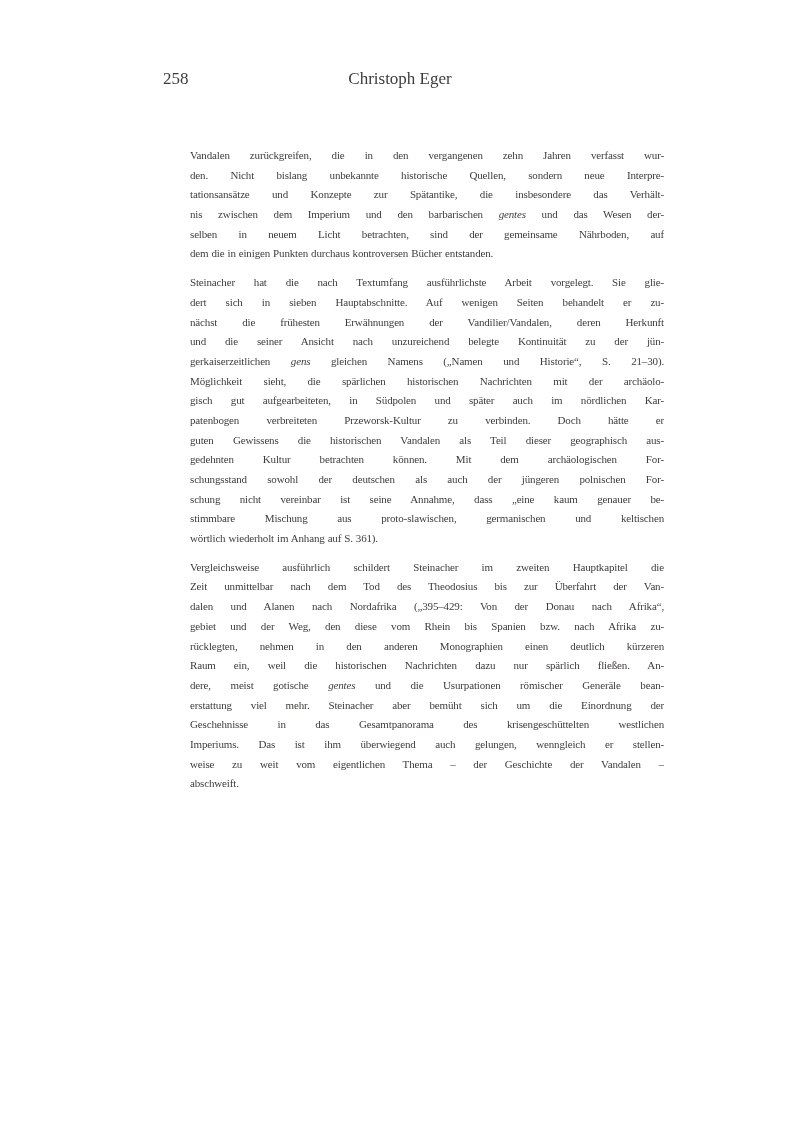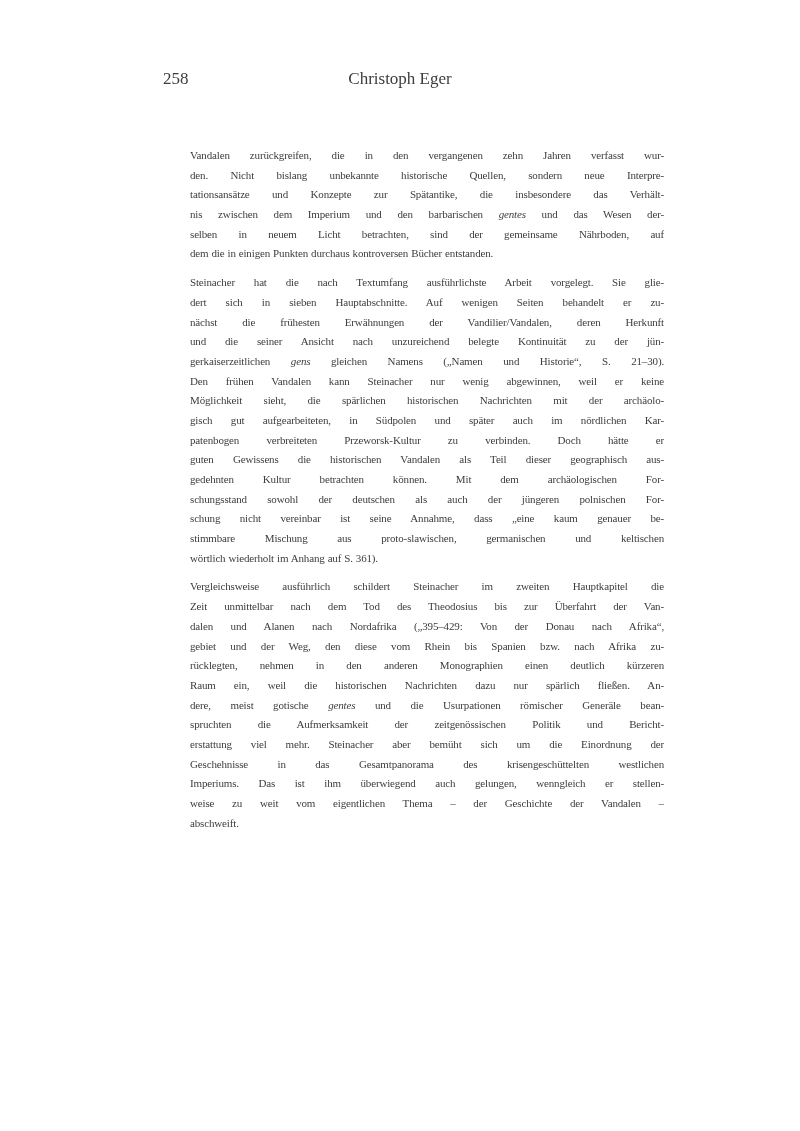--- a/index.html
+++ b/index.html
@@ -84,40 +84,38 @@
         <div class="line"><span>nis zwischen dem Imperium und den barbarischen </span><i>gentes</i><span> und das Wesen der-</span></div>
         <div class="line"><span>selben in neuem Licht betrachten, sind der gemeinsame Nährboden, auf</span></div>
         <div class="line last"><span>dem die in einigen Punkten durchaus kontroversen Bücher entstanden.</span></div>
       </div>
       <div class="paragraph">
         <div class="line"><span>Steinacher hat die nach Textumfang ausführlichste Arbeit vorgelegt. Sie glie-</span></div>
         <div class="line"><span>dert sich in sieben Hauptabschnitte. Auf wenigen Seiten behandelt er zu-</span></div>
         <div class="line"><span>nächst die frühesten Erwähnungen der Vandilier/Vandalen, deren Herkunft</span></div>
         <div class="line"><span>und die seiner Ansicht nach unzureichend belegte Kontinuität zu der jün-</span></div>
         <div class="line"><span>gerkaiserzeitlichen </span><i>gens</i><span> gleichen Namens („Namen und Historie“, S. 21–30).</span></div>
-        <div class="line"><span>Den frühen Vandalen kann Steinacher nur wenig abgewinnen, weil er keine</span></div>
         <div class="line"><span>Möglichkeit sieht, die spärlichen historischen Nachrichten mit der archäolo-</span></div>
         <div class="line"><span>gisch gut aufgearbeiteten, in Südpolen und später auch im nördlichen Kar-</span></div>
         <div class="line"><span>patenbogen verbreiteten Przeworsk-Kultur zu verbinden. Doch hätte er</span></div>
         <div class="line"><span>guten Gewissens die historischen Vandalen als Teil dieser geographisch aus-</span></div>
         <div class="line"><span>gedehnten Kultur betrachten können. Mit dem archäologischen For-</span></div>
         <div class="line"><span>schungsstand sowohl der deutschen als auch der jüngeren polnischen For-</span></div>
         <div class="line"><span>schung nicht vereinbar ist seine Annahme, dass „eine kaum genauer be-</span></div>
         <div class="line"><span>stimmbare Mischung aus proto-slawischen, germanischen und keltischen</span></div>
         <div class="line last"><span>wörtlich wiederholt im Anhang auf S. 361).</span></div>
       </div>
       <div class="paragraph">
         <div class="line"><span>Vergleichsweise ausführlich schildert Steinacher im zweiten Hauptkapitel die</span></div>
         <div class="line"><span>Zeit unmittelbar nach dem Tod des Theodosius bis zur Überfahrt der Van-</span></div>
         <div class="line"><span>dalen und Alanen nach Nordafrika („395–429: Von der Donau nach Afrika“,</span></div>
         <div class="line"><span>gebiet und der Weg, den diese vom Rhein bis Spanien bzw. nach Afrika zu-</span></div>
         <div class="line"><span>rücklegten, nehmen in den anderen Monographien einen deutlich kürzeren</span></div>
         <div class="line"><span>Raum ein, weil die historischen Nachrichten dazu nur spärlich fließen. An-</span></div>
         <div class="line"><span>dere, meist gotische </span><i>gentes</i><span> und die Usurpationen römischer Generäle bean-</span></div>
-        <div class="line"><span>spruchten die Aufmerksamkeit der zeitgenössischen Politik und Bericht-</span></div>
         <div class="line"><span>erstattung viel mehr. Steinacher aber bemüht sich um die Einordnung der</span></div>
         <div class="line"><span>Geschehnisse in das Gesamtpanorama des krisengeschüttelten westlichen</span></div>
         <div class="line"><span>Imperiums. Das ist ihm überwiegend auch gelungen, wenngleich er stellen-</span></div>
         <div class="line"><span>weise zu weit vom eigentlichen Thema – der Geschichte der Vandalen –</span></div>
         <div class="line last"><span>abschweift.</span></div>
       </div>
     </main>
 </div>
 
 </body></html>

